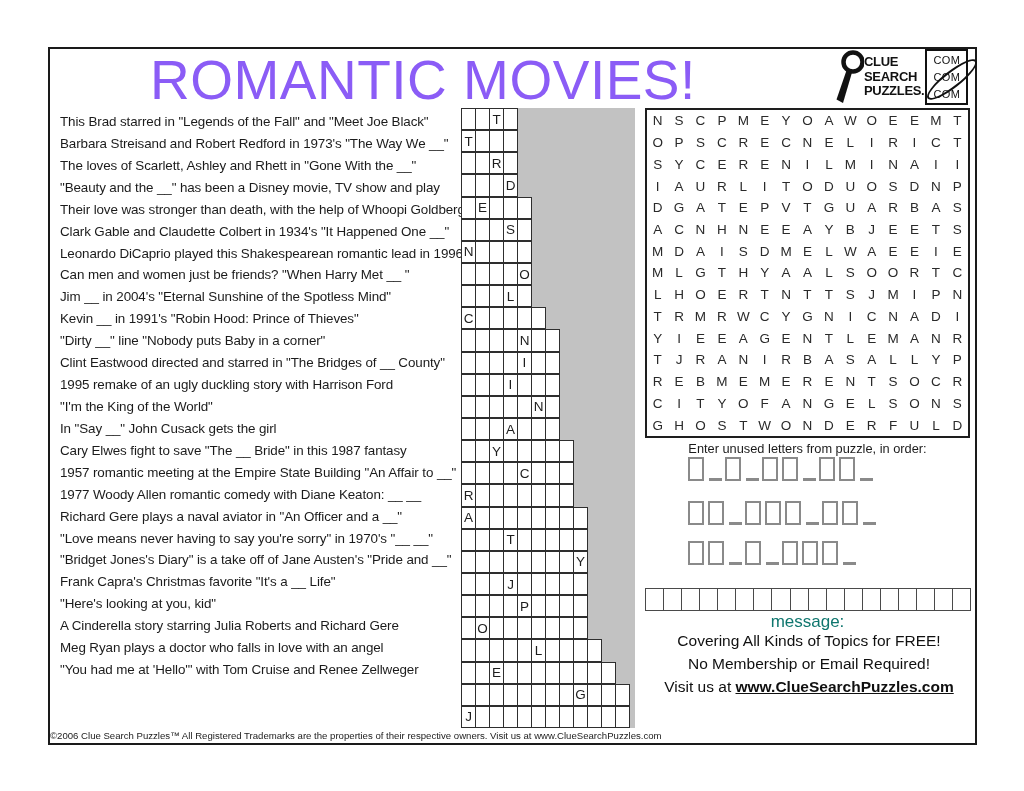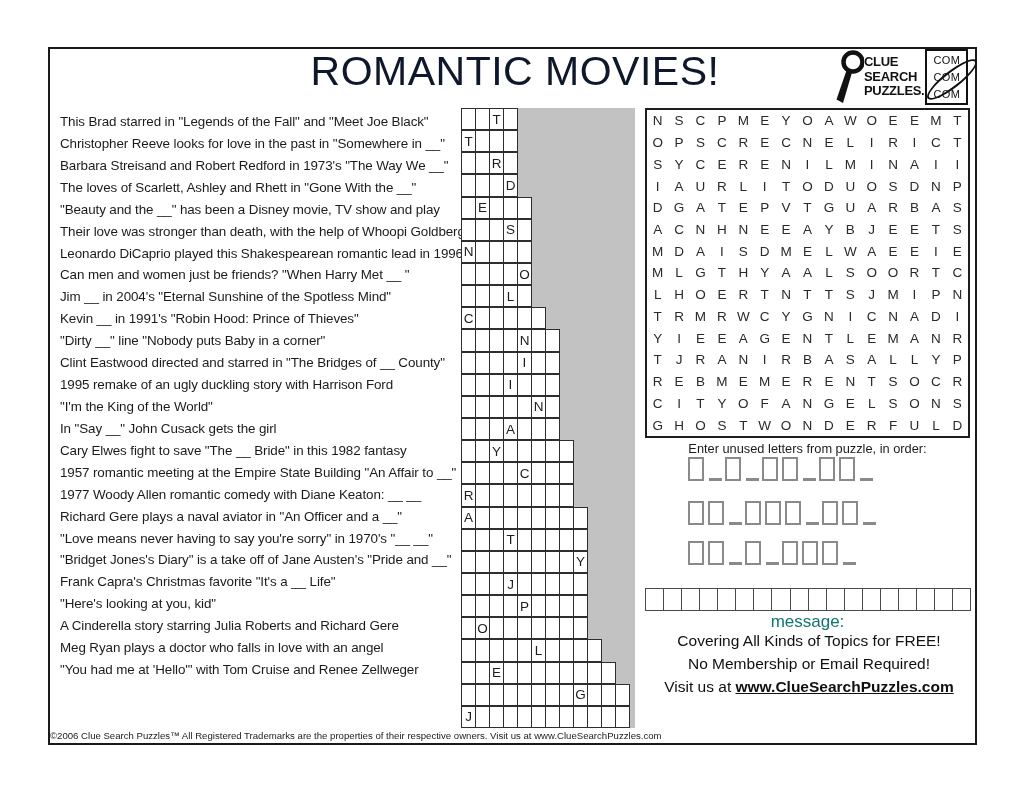--- a/index.html
+++ b/index.html
@@ -1,21 +1,21 @@
 <!DOCTYPE html>
 <html><head>
 <meta charset="utf-8">
 <style>
   html,body{margin:0;padding:0;background:#fff;}
   .page{position:relative;width:1024px;height:791px;background:#fff;overflow:hidden;
         font-family:"Liberation Sans", sans-serif;color:#1c1c1c;}
   .outer-border{position:absolute;left:48px;top:47px;width:929px;height:698px;
         border:2px solid #1a1a1a;box-sizing:border-box;}
-  .page-title{position:absolute;left:150px;top:48px;width:730px;text-align:center;
-        font-size:41px;font-weight:400;letter-spacing:0.5px;color:#0f172a;white-space:nowrap;}
+  .page-title{position:absolute;left:150px;top:48px;width:730px;text-align:left;
+        font-size:55px;font-weight:400;letter-spacing:0.5px;color:#8b5cf6;white-space:nowrap;}
   
   .logo{position:absolute;left:834px;top:49px;width:134px;height:56px;display:flex;align-items:center;}
   .logo svg{flex:none;}
   .logo-words{width:64px;display:flex;flex-direction:column;align-items:flex-start;justify-content:center;
         font-weight:700;font-size:13px;line-height:14.6px;letter-spacing:-0.3px;color:#111;}
   .com-box{position:relative;width:52px;height:56px;border:2px solid #111;box-sizing:border-box;
         margin-left:1px;display:flex;flex-direction:column;justify-content:space-between;padding:3px 6px;}
   .com-row{display:flex;justify-content:space-between;font-size:11px;color:#111;}
   .com-ellipse{position:absolute;left:-6px;top:20px;width:58px;height:13px;border:2px solid #111;
         border-radius:50%;transform:rotate(-38deg);}
@@ -85,35 +85,35 @@
         <div class="com-row">
           <span>C</span>
           <span>O</span>
           <span>M</span>
         </div>
       </div>
   </div>
 
   <div class="clue-list">
       <div class="clue">This Brad starred in "Legends of the Fall" and "Meet Joe Black"</div>
-      <div class="clue">Christopher Reeve looks for love in the past in "Somewhere in __"</div>
       <div class="clue">Barbara Streisand and Robert Redford in 1973's "The Way We __"</div>
       <div class="clue">The loves of Scarlett, Ashley and Rhett in "Gone With the __"</div>
       <div class="clue">"Beauty and the __" has been a Disney movie, TV show and play</div>
       <div class="clue">Their love was stronger than death, with the help of Whoopi Goldberg</div>
+      <div class="clue">Clark Gable and Claudette Colbert in 1934's "It Happened One __"</div>
       <div class="clue">Leonardo DiCaprio played this Shakespearean romantic lead in 1996</div>
       <div class="clue">Can men and women just be friends? "When Harry Met __ "</div>
       <div class="clue">Jim __ in 2004's "Eternal Sunshine of the Spotless Mind"</div>
       <div class="clue">Kevin __ in 1991's "Robin Hood: Prince of Thieves"</div>
       <div class="clue">"Dirty __" line "Nobody puts Baby in a corner"</div>
       <div class="clue">Clint Eastwood directed and starred in "The Bridges of __ County"</div>
       <div class="clue">1995 remake of an ugly duckling story with Harrison Ford</div>
       <div class="clue">"I'm the King of the World"</div>
       <div class="clue">In "Say __" John Cusack gets the girl</div>
-      <div class="clue">Cary Elwes fight to save "The __ Bride" in this 1982 fantasy</div>
+      <div class="clue">Cary Elwes fight to save "The __ Bride" in this 1987 fantasy</div>
       <div class="clue">1957 romantic meeting at the Empire State Building "An Affair to __"</div>
       <div class="clue">1977 Woody Allen romantic comedy with Diane Keaton: __ __</div>
       <div class="clue">Richard Gere plays a naval aviator in "An Officer and a __"</div>
       <div class="clue">"Love means never having to say you're sorry" in 1970's "__ __"</div>
       <div class="clue">"Bridget Jones's Diary" is a take off of Jane Austen's "Pride and __"</div>
       <div class="clue">Frank Capra's Christmas favorite "It's a __ Life"</div>
       <div class="clue">"Here's looking at you, kid"</div>
       <div class="clue">A Cinderella story starring Julia Roberts and Richard Gere</div>
       <div class="clue">Meg Ryan plays a doctor who falls in love with an angel</div>
       <div class="clue">"You had me at 'Hello'" with Tom Cruise and Renee Zellweger</div>

